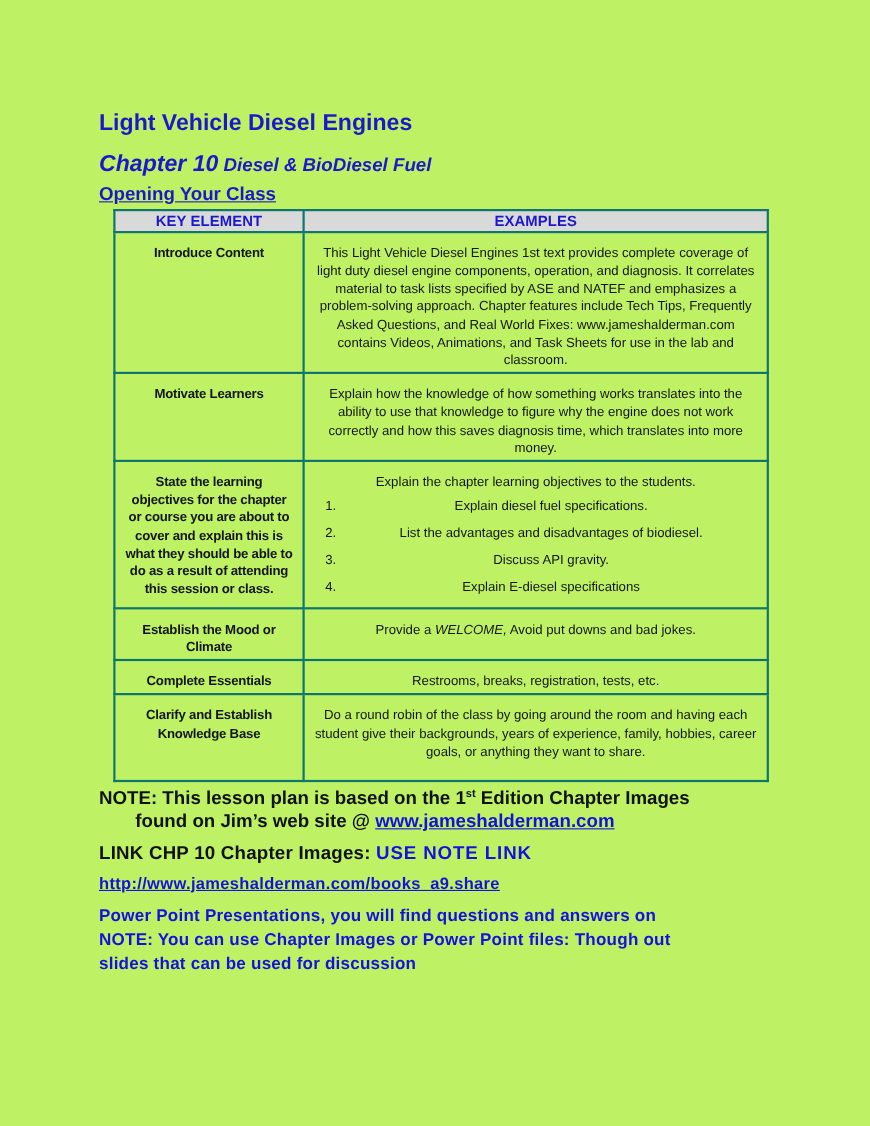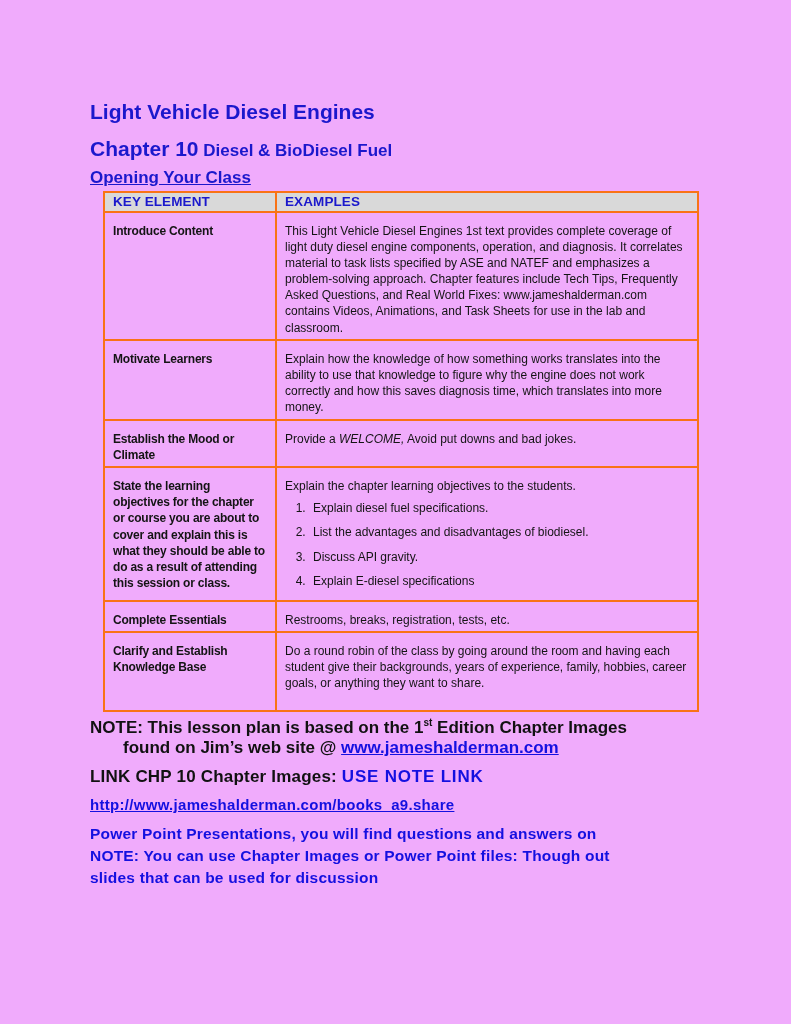--- a/index.html
+++ b/index.html
@@ -1,29 +1,29 @@
 <!DOCTYPE html>
 <html><head>
 <meta charset="utf-8">
 <style>
   html,body { margin:0; padding:0; background:#ffffff; }
   .page {
-    position:relative; width:791px; height:1024px; background:#f0abfc;
+    position:relative; width:791px; height:1024px; background:#bef264;
     font-family:"Liberation Sans", sans-serif; color:#111111; overflow:hidden;
   }
   .content { position:absolute; left:90px; top:100px; width:614px; }
 
   .h1 { font-size:21px; font-weight:bold; color:#1b18cc; margin:0 0 13px 0; line-height:1.15; }
-  .h2 { font-size:21px; font-weight:bold; color:#1b18cc; margin:0 0 8px 0; line-height:1.1; }
+  .h2 { font-size:21px; font-weight:bold; color:#1b18cc; margin:0 0 8px 0; line-height:1.1;font-style:italic; }
   .h2 .sub { font-size:17px; }
   .h3 { font-size:17px; font-weight:bold; color:#1b18cc; text-decoration:underline; margin:0 0 3px 0; line-height:1.1; }
 
   table.lesson { border-collapse:collapse; table-layout:fixed; width:594px; margin-left:13px; }
   col.c1 { width:172px; } col.c2 { width:422px; }
-  th, td { border:2px solid #f97316; vertical-align:top; text-align:left; }
+  th, td { border:2px solid #0f766e; vertical-align:top; text-align:center; }
   th {
     background:#d9d9d9; color:#1b18cc; font-size:13.5px; font-weight:bold;
     padding:1px 8px 2px 8px; letter-spacing:0.1px;
   }
   td { font-size:12px; line-height:1.35; padding:10px 8px 3px 8px; color:#141414; }
   td.key { font-weight:bold; letter-spacing:-0.2px; }
   td .intro { margin:0; }
   ol.objectives { margin:6px 0 2px 0; padding-left:24px; }
   ol.objectives li { margin-bottom:8px; padding-left:4px; }
   tr.last td { padding-bottom:18px; }
@@ -67,34 +67,34 @@
       <tbody>
         <tr>
           <td class="key">Introduce Content</td>
           <td>This Light Vehicle Diesel Engines 1st text provides complete coverage of light duty diesel engine components, operation, and diagnosis. It correlates material to task lists specified by ASE and NATEF and emphasizes a problem-solving approach.  Chapter features include Tech Tips, Frequently Asked Questions, and Real World Fixes: www.jameshalderman.com contains Videos, Animations, and Task Sheets for use in the lab and classroom.</td>
         </tr>
         <tr>
           <td class="key">Motivate Learners</td>
           <td>Explain how the knowledge of how something works translates into the ability to use that knowledge to figure why the engine does not work correctly and how this saves diagnosis time, which translates into more money.</td>
         </tr>
         <tr>
-          <td class="key">Establish the Mood or Climate</td>
-          <td><span>Provide a </span><i>WELCOME,</i><span> Avoid put downs and bad jokes.</span></td>
-        </tr>
-        <tr>
           <td class="key">State the learning objectives for the chapter or course you are about to cover and explain this is what they should be able to do as a result of attending this session or class.</td>
           <td>
             <div class="intro">Explain the chapter learning objectives to the students.</div>
             <ol class="objectives">
               <li>Explain diesel fuel specifications.</li>
               <li>List the advantages and disadvantages of biodiesel.</li>
               <li>Discuss API gravity.</li>
               <li>Explain E-diesel specifications</li>
             </ol>
           </td>
+        </tr>
+        <tr>
+          <td class="key">Establish the Mood or Climate</td>
+          <td><span>Provide a </span><i>WELCOME,</i><span> Avoid put downs and bad jokes.</span></td>
         </tr>
         <tr>
           <td class="key">Complete Essentials</td>
           <td>Restrooms, breaks, registration, tests, etc.</td>
         </tr>
         <tr class="last">
           <td class="key">Clarify and Establish Knowledge Base</td>
           <td>Do a round robin of the class by going around the room and having each student give their backgrounds, years of experience, family, hobbies, career goals, or anything they want to share.</td>
         </tr>
       </tbody>

